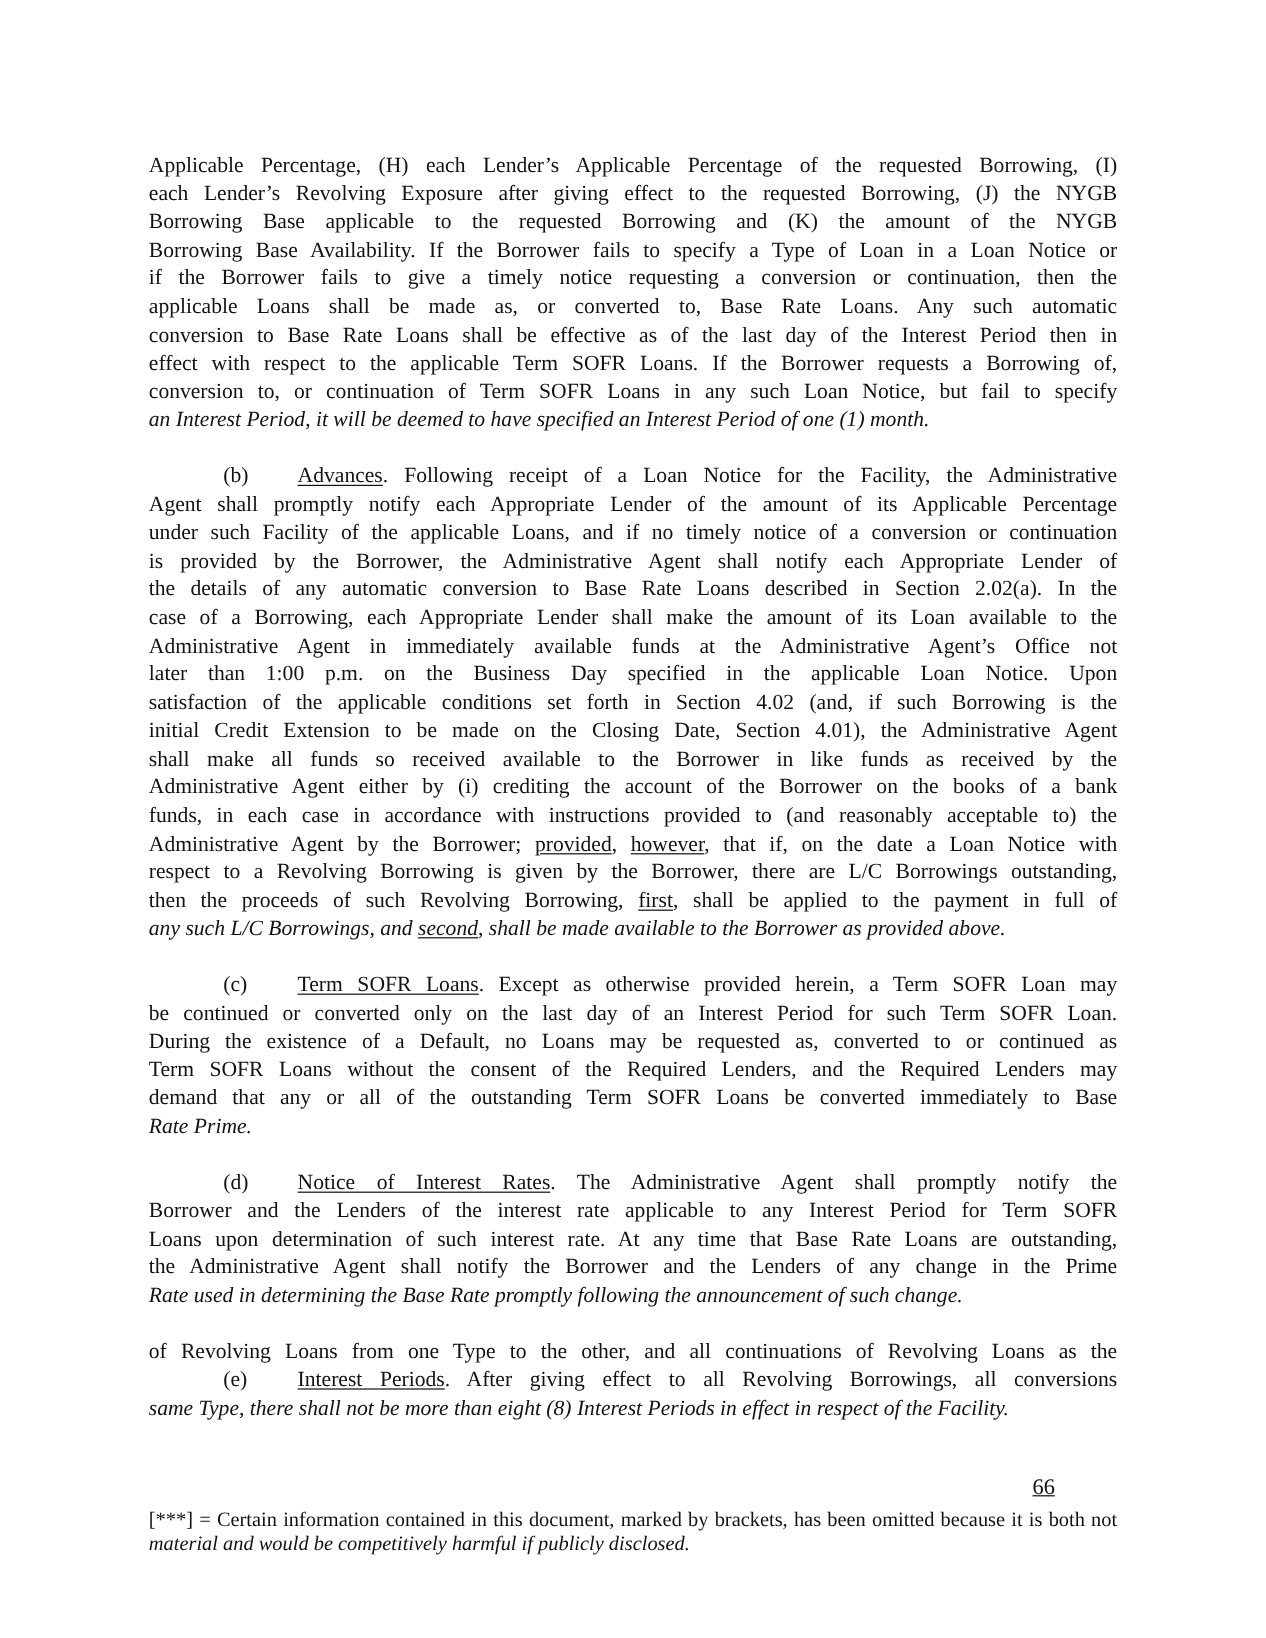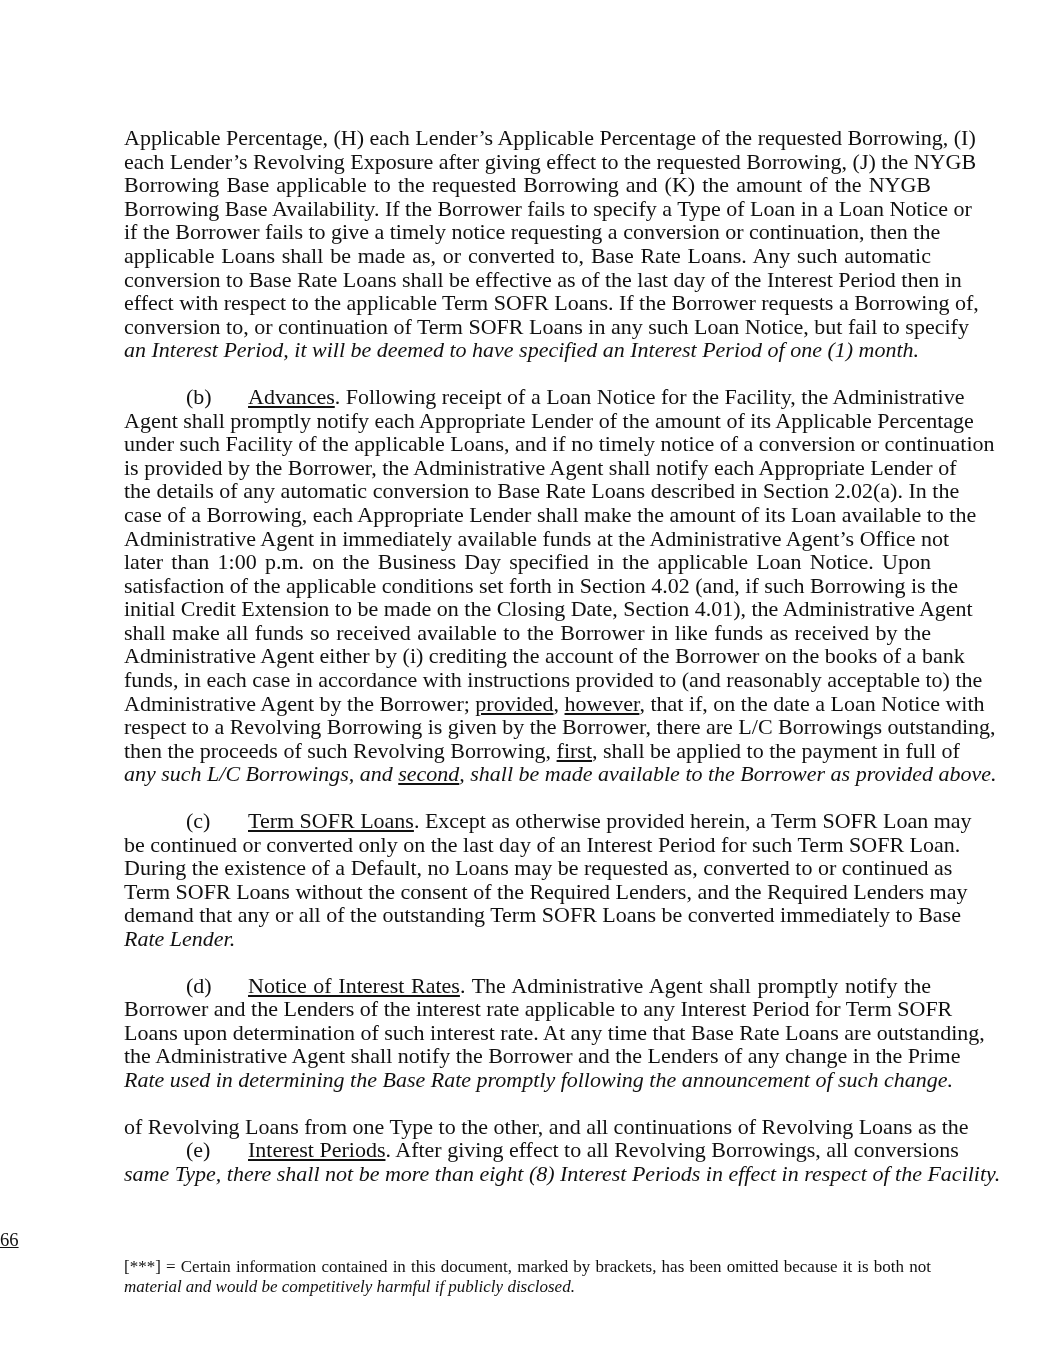--- a/index.html
+++ b/index.html
@@ -4,34 +4,34 @@
 <style>
   html, body { margin: 0; padding: 0; background: #ffffff; }
   body { width: 1055px; height: 1365px; position: relative; overflow: hidden; }
   .page {
     position: absolute; left: 0; top: 0; width: 1055px; height: 1365px;
     background: #ffffff; color: #111111;
     font-family: "Liberation Serif", "DejaVu Serif", serif;
   }
   .body-text {
     position: absolute; left: 124px; width: 807px; top: 126px;
-    font-size: 22px; line-height: 23.6px;
+    font-size: 18px; line-height: 23.6px;
   }
   .para { margin: 0 0 23px 0; }
   .line {
     display: block; text-align: justify; text-align-last: justify;
     white-space: nowrap; height: 23.6px; overflow: visible;
   }
   .line.last { text-align-last: left; font-style: italic; }
   .indent { padding-left: 62px; }
   .label { display: inline-block; width: 62px; }
   .u { text-decoration: underline; text-underline-offset: 2px; }
   .page-number {
     position: absolute; left: 0; width: 879px; top: 1229px;
-    text-align: left; font-size: 18.6px; text-decoration: underline;
+    text-align: right; font-size: 18.6px; text-decoration: underline;
   }
   .footnote {
     position: absolute; left: 124px; width: 807px; top: 1257px;
     font-size: 17px; line-height: 19.6px;
   }
   .footnote .line { height: 19.6px; }
 </style>
 </head>
 <body>
 
@@ -70,21 +70,21 @@
       <span class="line"><span>then the proceeds of such Revolving Borrowing, </span><span class="u">first</span><span>, shall be applied to the payment in full of</span></span>
       <span class="line last"><span>any such L/C Borrowings, and </span><span class="u">second</span><span>, shall be made available to the Borrower as provided above.</span></span>
     </div>
 
     <div class="para">
       <span class="line indent"><span class="label">(c)</span><span class="u">Term SOFR Loans</span><span>.  Except as otherwise provided herein, a Term SOFR Loan may</span></span>
       <span class="line">be continued or converted only on the last day of an Interest Period for such Term SOFR Loan.</span>
       <span class="line">During the existence of a Default, no Loans may be requested as, converted to or continued as</span>
       <span class="line">Term SOFR Loans without the consent of the Required Lenders, and the Required Lenders may</span>
       <span class="line">demand that any or all of the outstanding Term SOFR Loans be converted immediately to Base</span>
-      <span class="line last">Rate Lender.</span>
+      <span class="line last">Rate Prime.</span>
     </div>
 
     <div class="para">
       <span class="line indent"><span class="label">(d)</span><span class="u">Notice of Interest Rates</span><span>.  The Administrative Agent shall promptly notify the</span></span>
       <span class="line">Borrower and the Lenders of the interest rate applicable to any Interest Period for Term SOFR</span>
       <span class="line">Loans upon determination of such interest rate.  At any time that Base Rate Loans are outstanding,</span>
       <span class="line">the Administrative Agent shall notify the Borrower and the Lenders of any change in the Prime</span>
       <span class="line last">Rate used in determining the Base Rate promptly following the announcement of such change.</span>
     </div>
 

